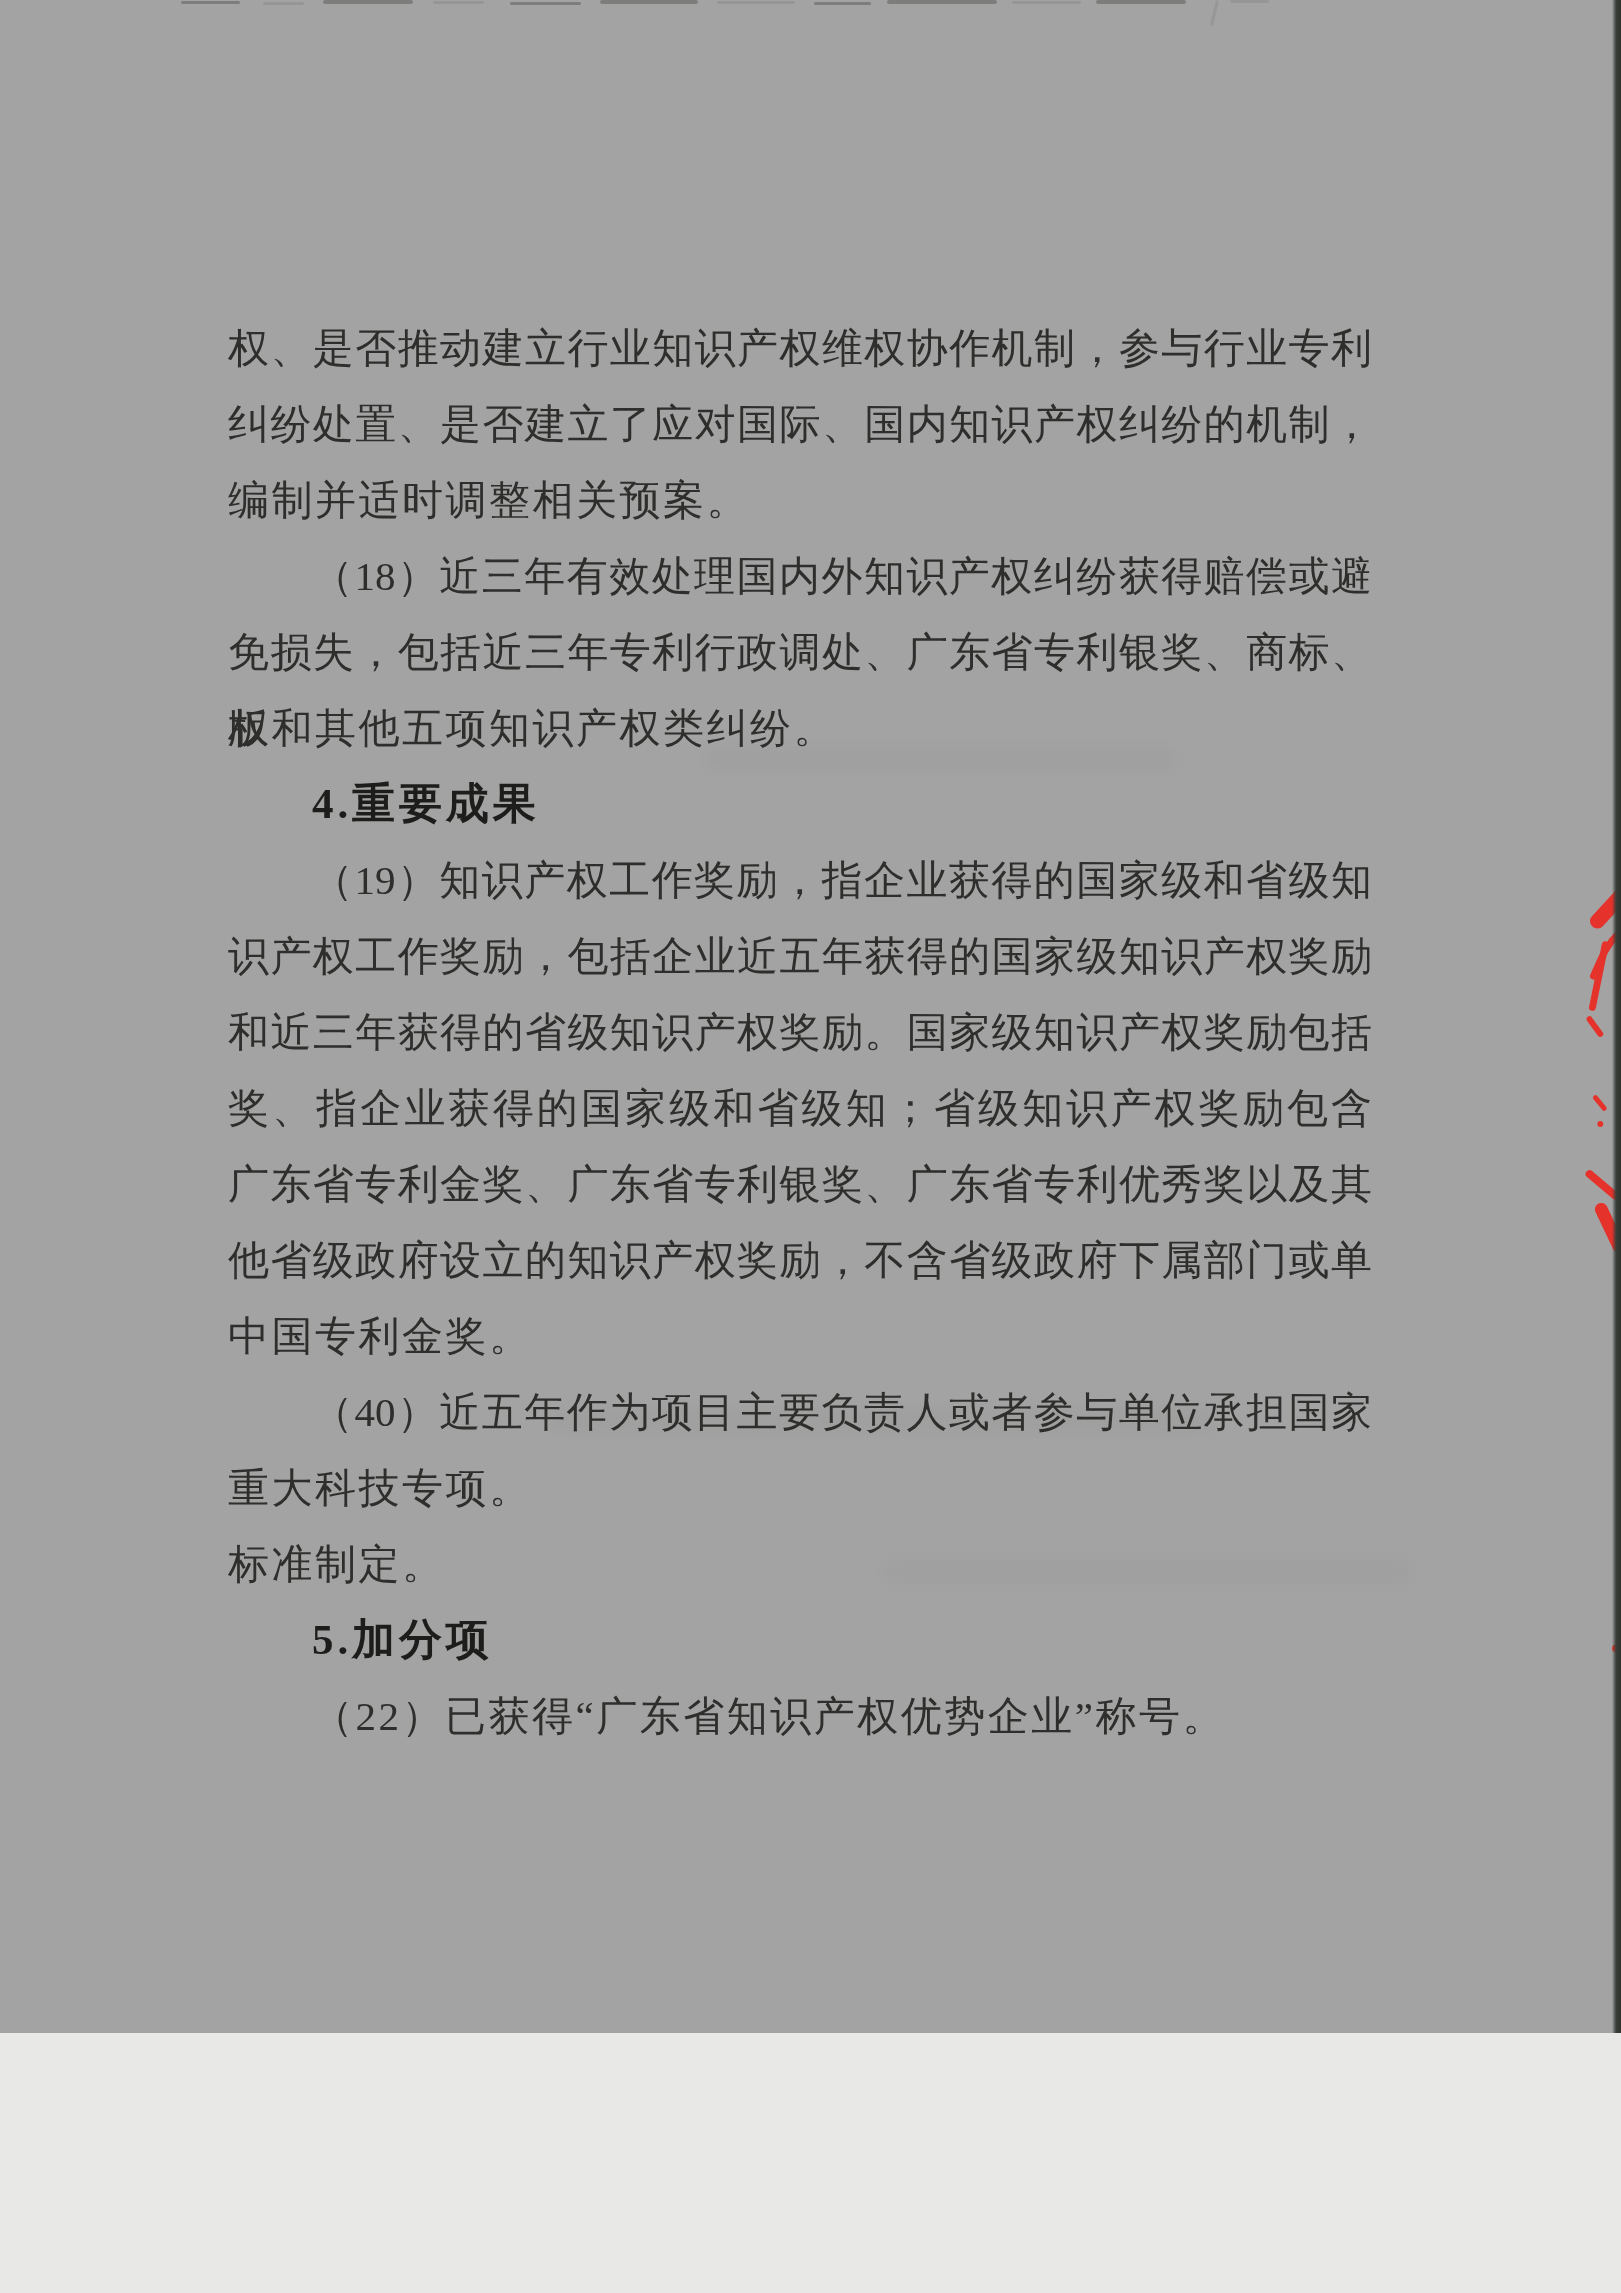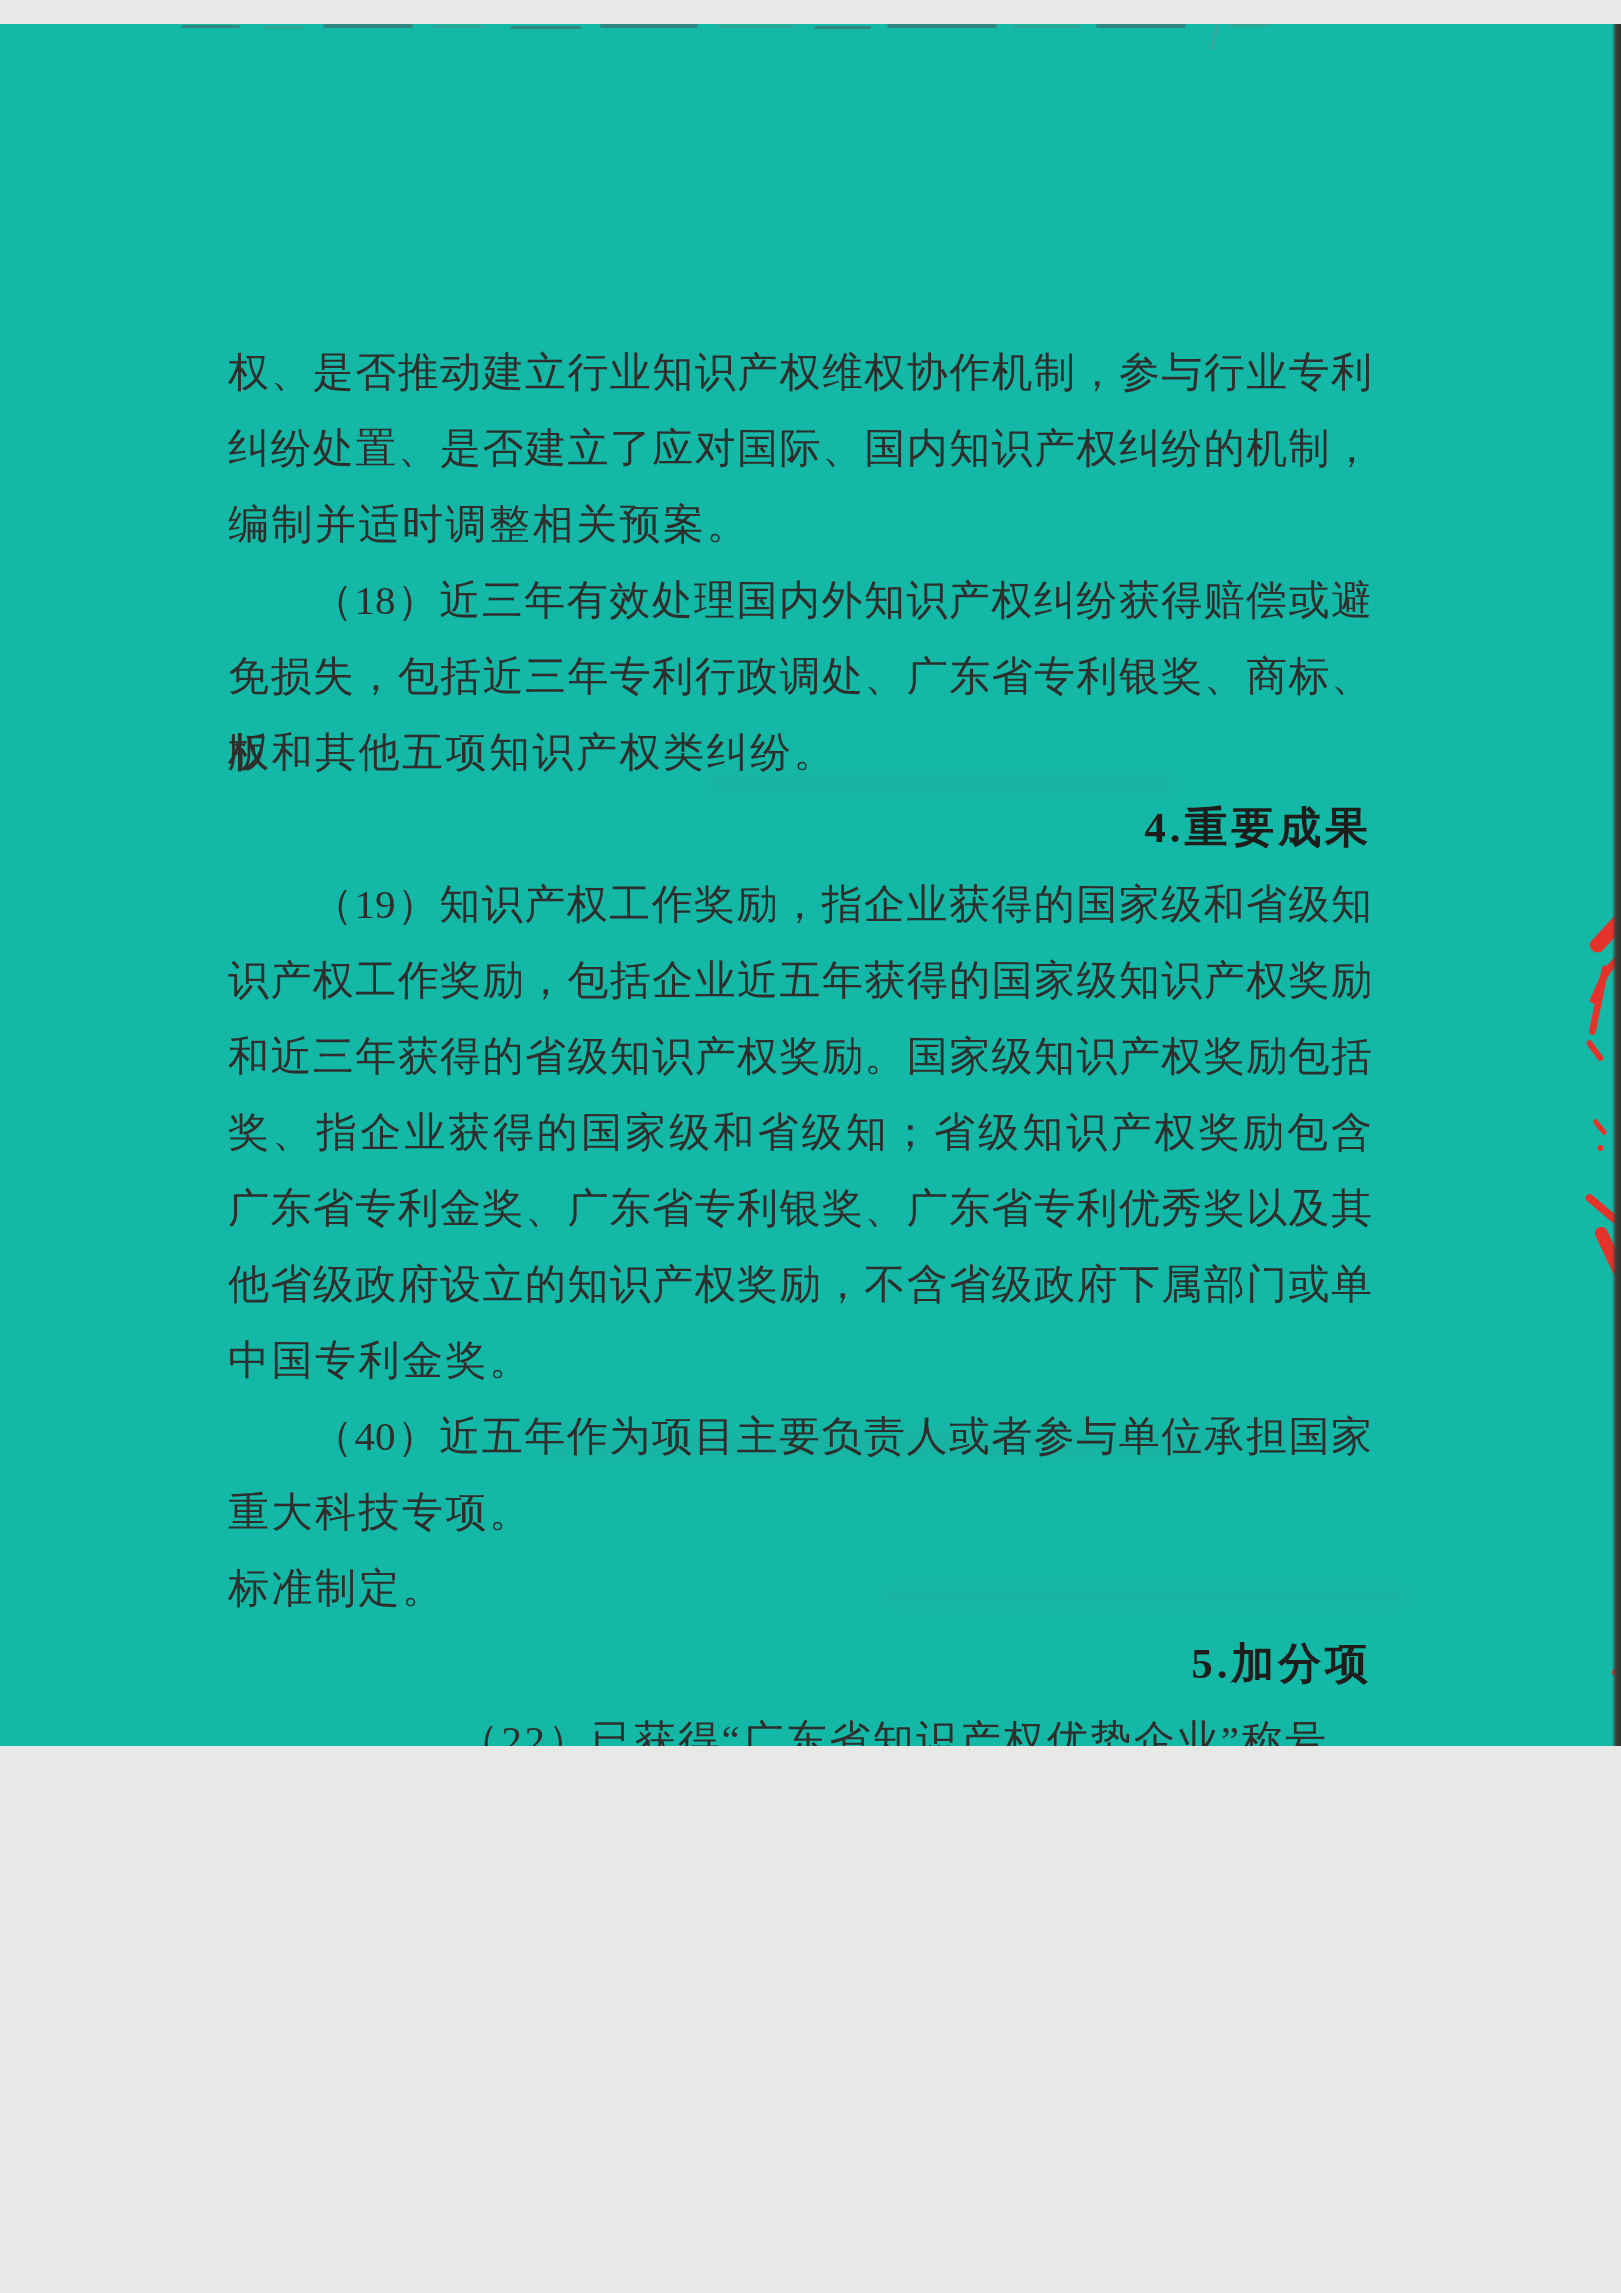--- a/index.html
+++ b/index.html
@@ -1,22 +1,21 @@
 <!DOCTYPE html>
 <html><head>
 <meta charset="utf-8">
 <style>
   html,body{margin:0;padding:0;background:#e8e8e6;}
   .page{
     position:relative;
-    width:1621px;height:1722px;
-    background:#14b8a6;
+    width:1621px;height:2033px;
+    background:#a3a3a3;
     overflow:hidden;
     font-family:"Liberation Serif","DejaVu Serif",serif;
-    margin-top:24px;
   }
   
   .textblock{
     position:absolute;
     left:228px;top:310px;width:1144px;
     color:#2e2e2c;
   }
   .line{
     height:76px;
     line-height:76px;
@@ -24,21 +23,21 @@
     letter-spacing:2.5px;
     white-space:nowrap;
     font-weight:400;
   }
   .line.just{
     white-space:normal;
     text-align:justify;
     text-align-last:justify;
     letter-spacing:0;
   }
-  .line.ind{padding-left:84px;text-align:right;}
+  .line.ind{padding-left:84px;}
   .line.head{
     font-weight:700;
     font-size:43px;
     color:#1d1d1b;
     letter-spacing:3.9px;
   }
   
   .pagenum{
     position:absolute;
     left:774px;top:2127px;width:43px;

